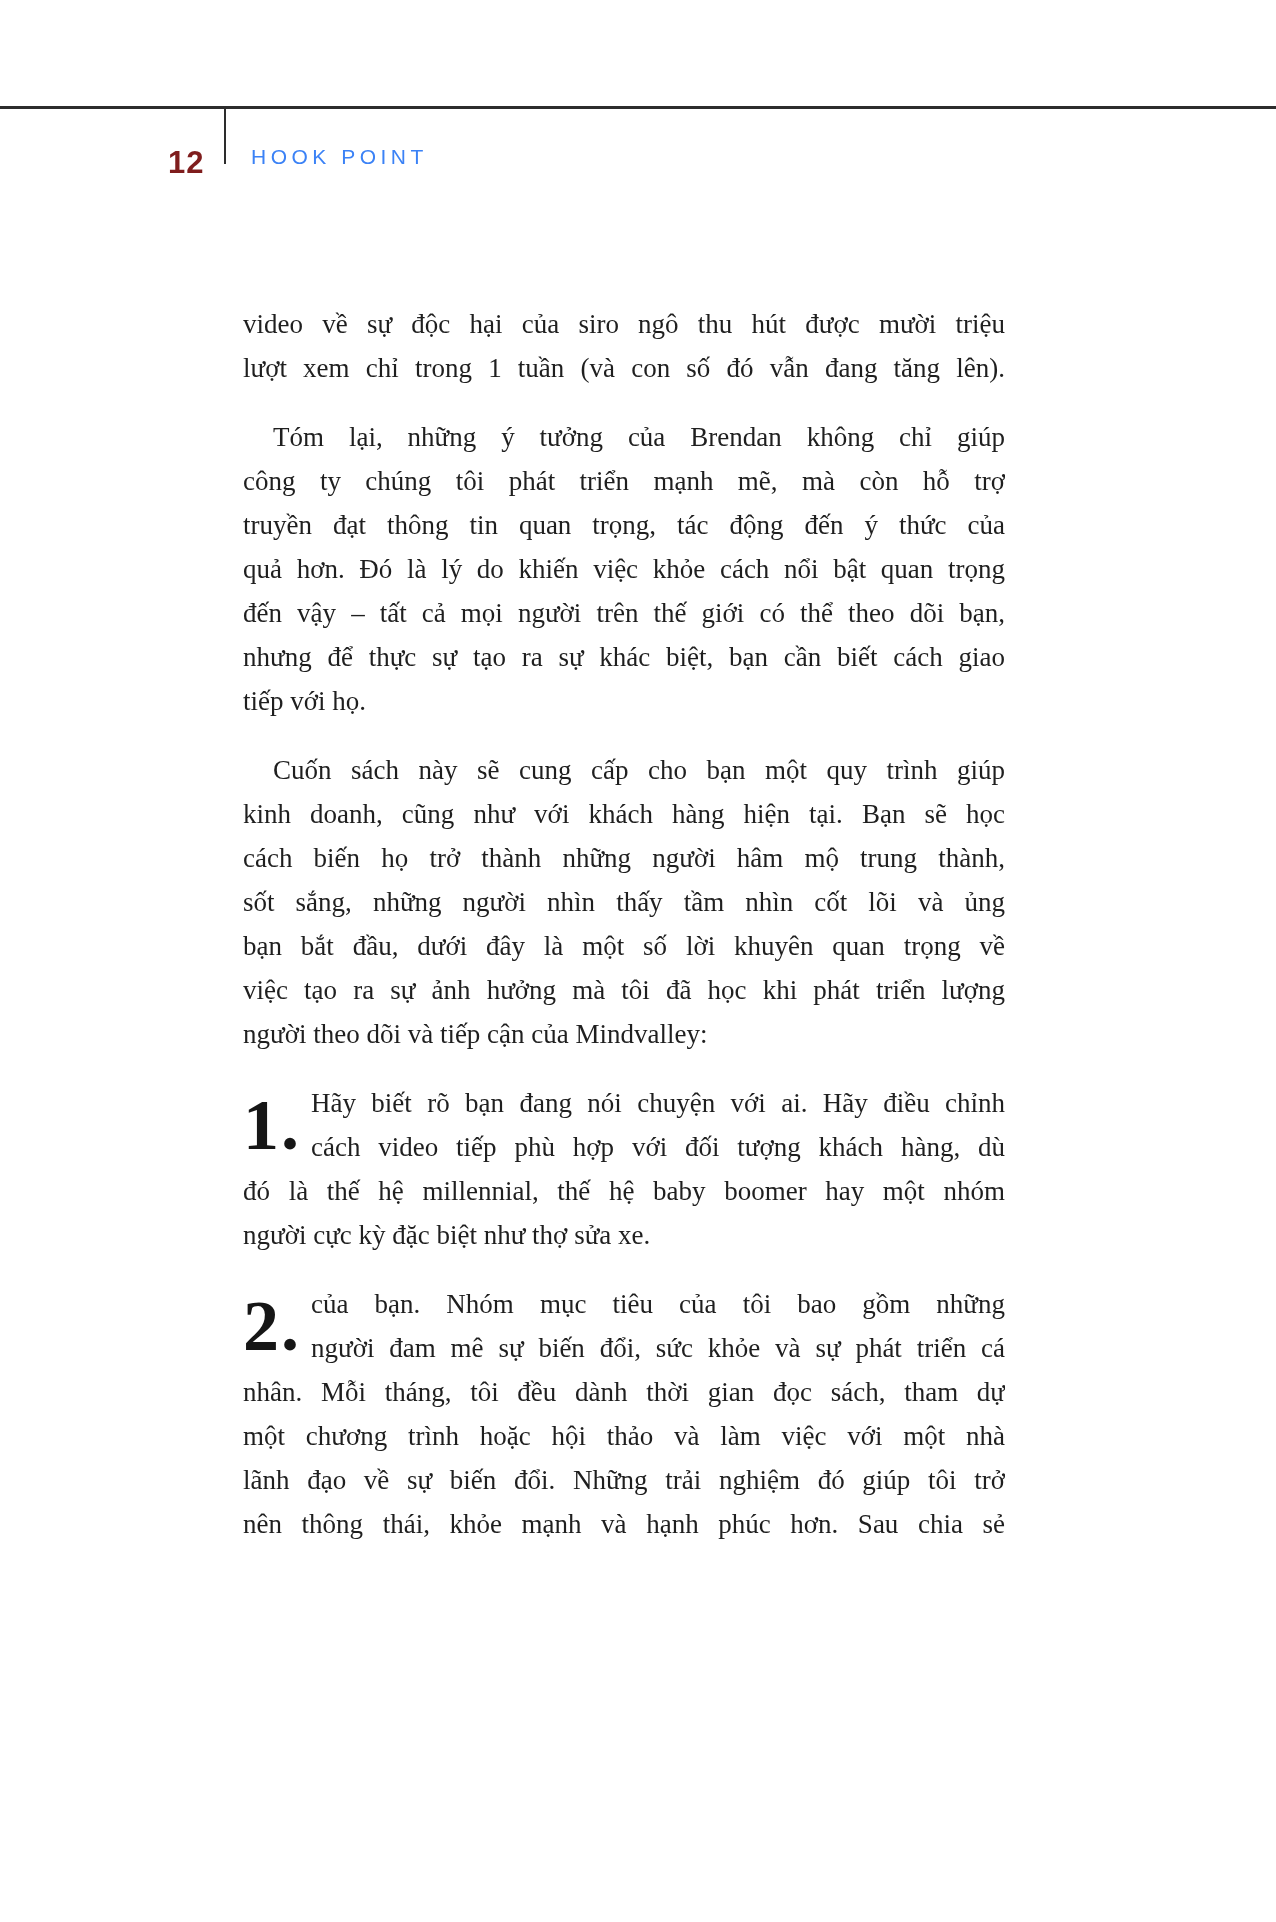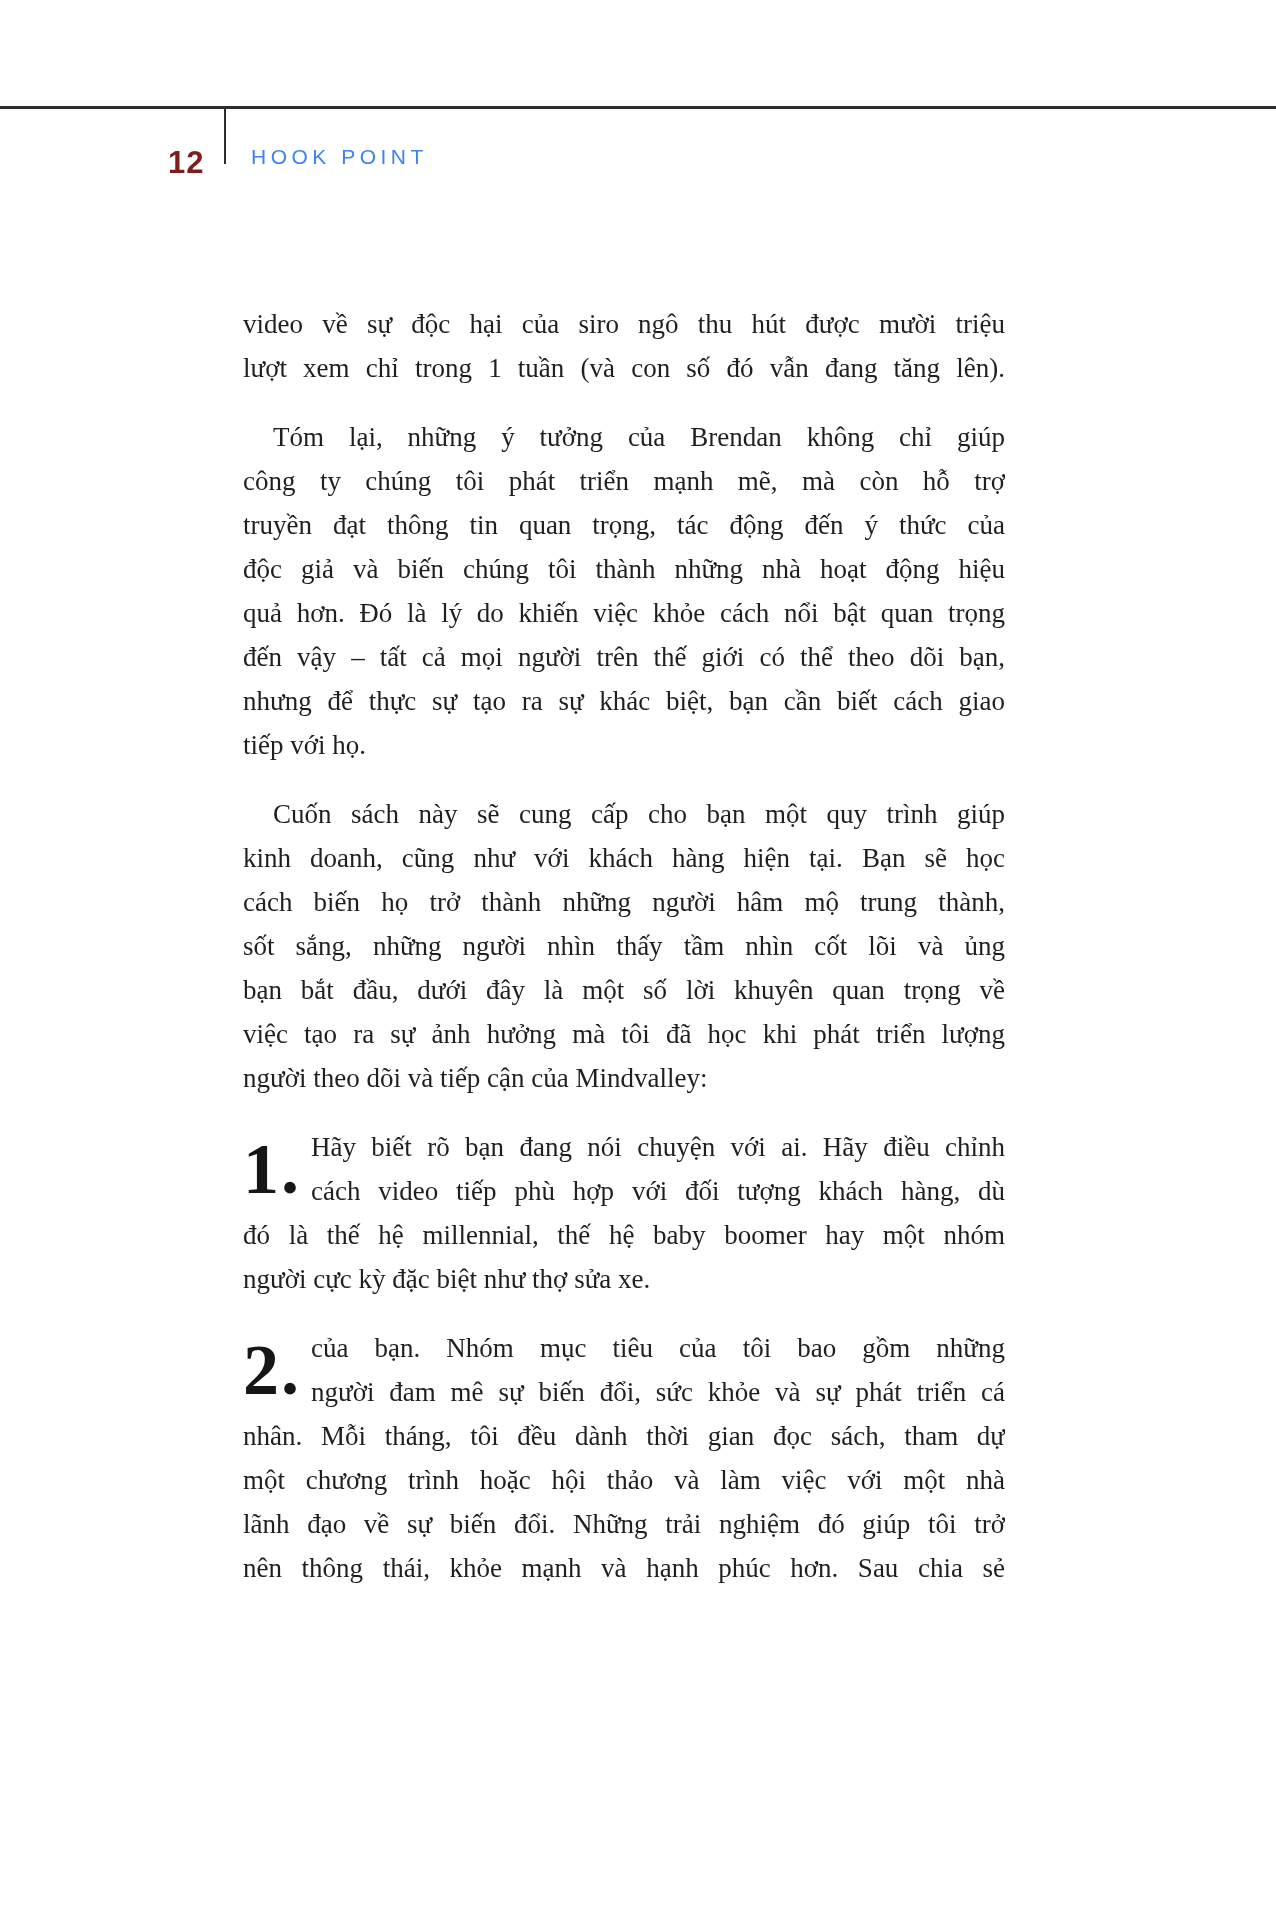--- a/index.html
+++ b/index.html
@@ -73,21 +73,20 @@
 
   <div id="column">
       <div class="paragraph">
         <div class="bline jstretch">video về sự độc hại của siro ngô thu hút được mười triệu</div>
         <div class="bline jstretch">lượt xem chỉ trong 1 tuần (và con số đó vẫn đang tăng lên).</div>
       </div>
       <div class="paragraph">
         <div class="bline jstretch indent">Tóm lại, những ý tưởng của Brendan không chỉ giúp</div>
         <div class="bline jstretch">công ty chúng tôi phát triển mạnh mẽ, mà còn hỗ trợ</div>
         <div class="bline jstretch">truyền đạt thông tin quan trọng, tác động đến ý thức của</div>
-        <div class="bline jstretch">độc giả và biến chúng tôi thành những nhà hoạt động hiệu</div>
         <div class="bline jstretch">quả hơn. Đó là lý do khiến việc khỏe cách nổi bật quan trọng</div>
         <div class="bline jstretch">đến vậy – tất cả mọi người trên thế giới có thể theo dõi bạn,</div>
         <div class="bline jstretch">nhưng để thực sự tạo ra sự khác biệt, bạn cần biết cách giao</div>
         <div class="bline jstretch rag">tiếp với họ.</div>
       </div>
       <div class="paragraph">
         <div class="bline jstretch indent">Cuốn sách này sẽ cung cấp cho bạn một quy trình giúp</div>
         <div class="bline jstretch">kinh doanh, cũng như với khách hàng hiện tại. Bạn sẽ học</div>
         <div class="bline jstretch">cách biến họ trở thành những người hâm mộ trung thành,</div>
         <div class="bline jstretch">sốt sắng, những người nhìn thấy tầm nhìn cốt lõi và ủng</div>

